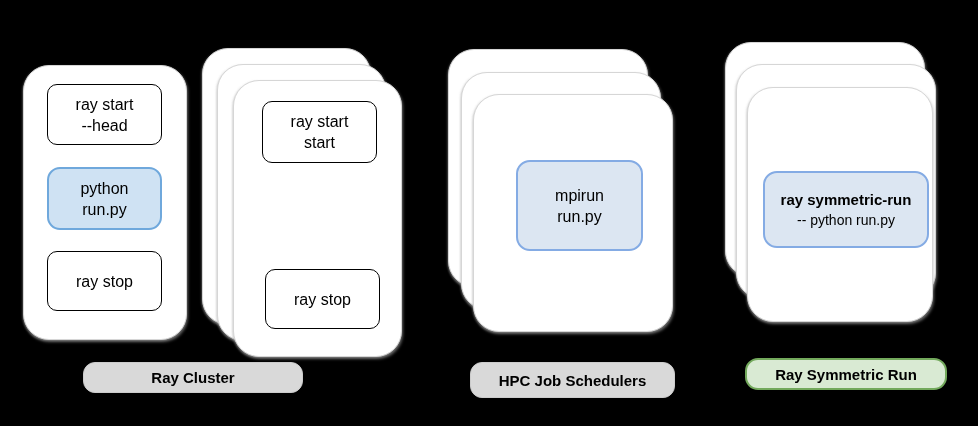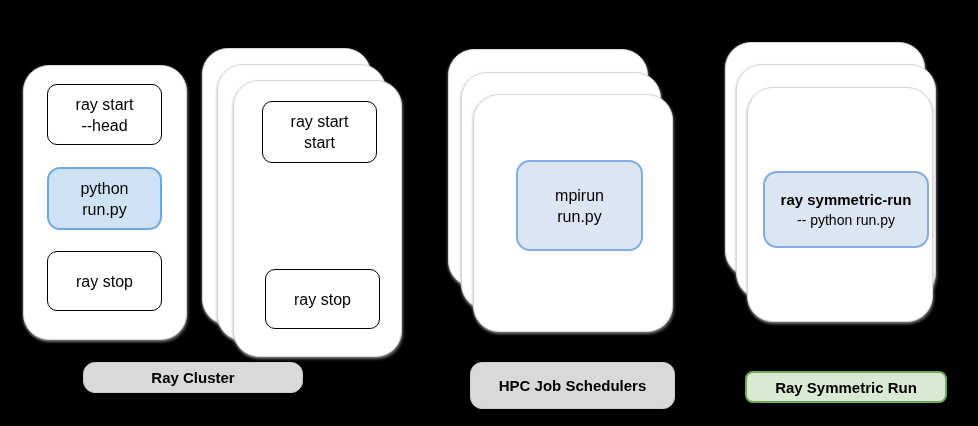--- a/index.html
+++ b/index.html
@@ -49,21 +49,21 @@
     border:2px solid var(--highlight-border);border-radius:14px;
   }
   .badge{
     position:absolute;background:var(--badge-gray-fill);
     border:1px solid #cccccc;border-radius:12px;
     display:flex;align-items:center;justify-content:center;
     font-weight:bold;font-size:15px;box-sizing:border-box;
   }
   .badge-green{
     background:var(--badge-green-fill);
-    border:2.5px solid var(--badge-green-border);border-radius:8px;margin-top:13px;
+    border:2.5px solid var(--badge-green-border);border-radius:13px;
   }
   .bold-line{font-weight:bold;font-size:15px;line-height:20px;}
   .sub-line{font-weight:normal;font-size:14px;line-height:20px;}
 
   
   #head-card{left:23px;top:65px;width:164px;height:275px;}
   #box-start-head{left:23px;top:18px;width:115px;height:61px;}
   #box-python-run{left:23px;top:101px;width:115px;height:63px;border-radius:13px;}
   #box-ray-stop{left:23px;top:185px;width:115px;height:60px;}
 
@@ -77,21 +77,21 @@
   #hpc-mid{left:461px;top:72px;width:200px;height:238px;}
   #hpc-front{left:473px;top:94px;width:200px;height:238px;}
   #box-mpirun{left:42px;top:65px;width:127px;height:91px;}
 
   #sym-back{left:725px;top:42px;width:200px;height:235px;}
   #sym-mid{left:736px;top:64px;width:200px;height:235px;}
   #sym-front{left:747px;top:87px;width:186px;height:235px;padding-left:8px;}
   #box-symmetric{left:15px;top:83px;width:166px;height:77px;}
 
   #badge-ray-cluster{left:83px;top:362px;width:220px;height:31px;}
-  #badge-hpc{left:470px;top:362px;width:205px;height:47px;}
+  #badge-hpc{left:470px;top:362px;width:205px;height:36px;}
   #badge-symmetric{left:745px;top:358px;width:202px;height:32px;}
 </style>
 </head>
 <body>
 
 <div class="stage">
 
   <div class="card" id="head-card">
     <div class="cmd-box" id="box-start-head">
       <span>ray start</span>

